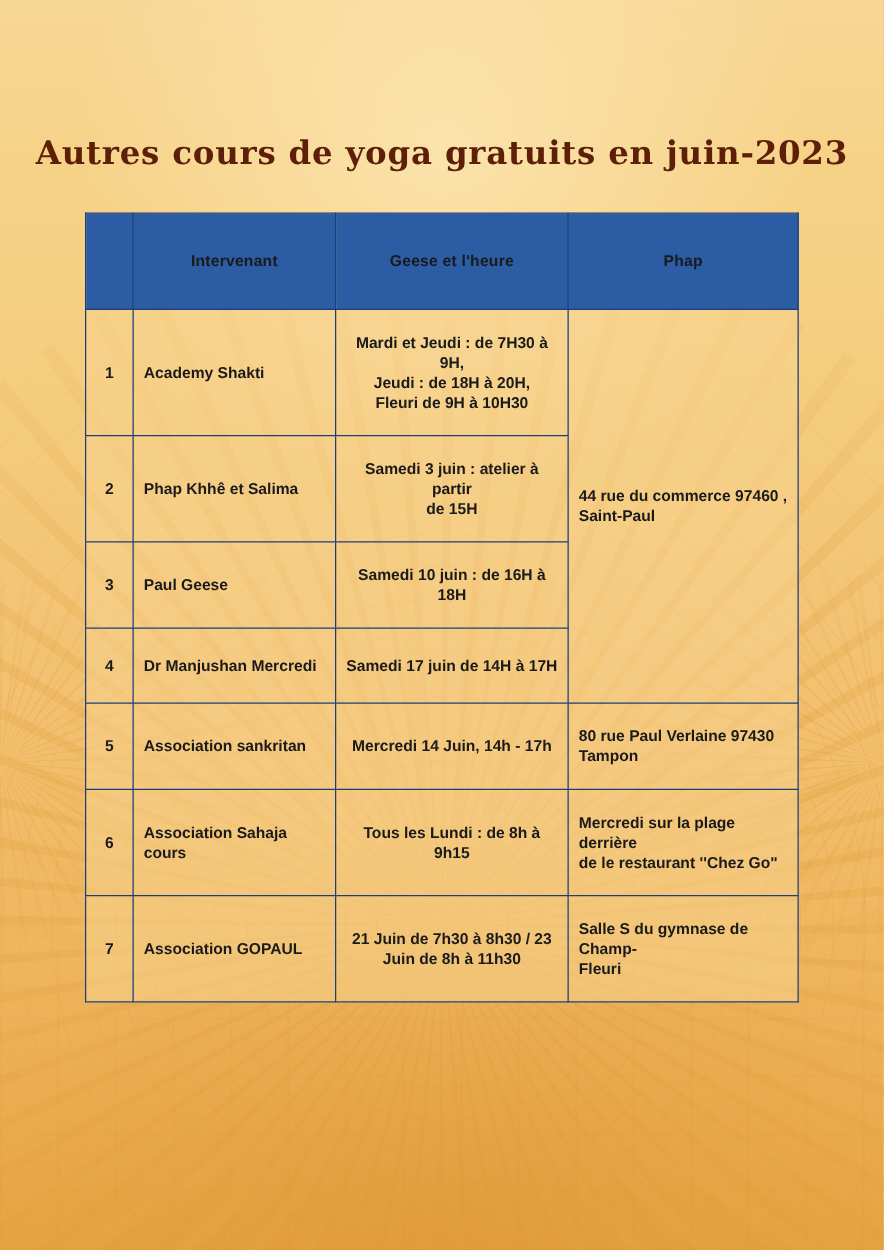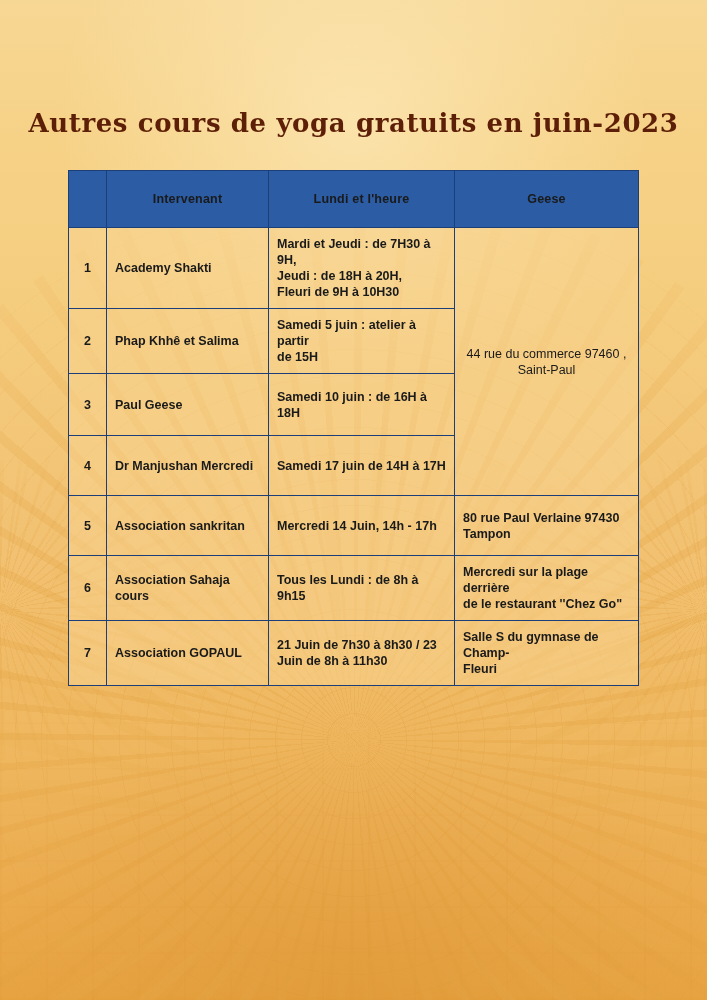--- a/index.html
+++ b/index.html
@@ -136,21 +136,21 @@
     left: 68px;
     width: 570px;
     border-collapse: collapse;
     table-layout: fixed;
     background: rgba(247, 212, 143, 0.55);
   }
   table#schedule-table th,
   table#schedule-table td {
     border: 1px solid #1c3f7a;
     vertical-align: middle;
-    padding: 8px 8px;
+    padding: 18px 8px;
     font-size: 12.5px;
     line-height: 1.28;
     color: #1a1a1a;
   }
   thead th {
     background: #2b5ca4;
     color: #ffffff;
     font-weight: 700;
     font-size: 12.5px;
     text-align: center;
@@ -169,28 +169,28 @@
     font-size: 12.5px;
   }
   td.name {
     font-weight: 700;
     font-size: 12.5px;
     margin-left: 32px;
   }
   td.date {
     font-weight: 700;
     font-size: 12px;
+    text-align: center;
   }
   td.venue {
     font-weight: 700;
     font-size: 12px;
   }
   td.venue-merged {
-    text-align: center;
-    font-weight: 400;
+    font-weight: 700;
     font-size: 12px;
     line-height: 1.5;
   }
   .cellline { display: block; }
 </style>
 </head>
 <body>
 
 <div id="bg-wrap">
   <div class="bg-base"></div>
@@ -209,43 +209,43 @@
     <colgroup>
       <col class="c-num">
       <col class="c-name">
       <col class="c-date">
       <col class="c-venue">
     </colgroup>
     <thead>
       <tr>
         <th></th>
         <th>Intervenant</th>
-        <th>Lundi et l'heure</th>
-        <th>Geese</th>
+        <th>Geese et l'heure</th>
+        <th>Phap</th>
       </tr>
     </thead>
     <tbody id="table-body">
         <tr style="height: 64px;">
           <td class="num">1</td>
           <td class="name">Academy Shakti</td>
           <td class="date">
             <span class="cellline">Mardi et Jeudi : de 7H30 à 9H,</span>
             <span class="cellline">Jeudi : de 18H à 20H,</span>
             <span class="cellline">Fleuri de 9H à 10H30</span>
           </td>
           <td class="venue-merged" rowspan="4">
             <span class="cellline">44 rue du commerce 97460 ,</span>
             <span class="cellline">Saint-Paul</span>
           </td>
         </tr>
         <tr style="height: 62px;">
           <td class="num">2</td>
           <td class="name">Phap Khhê et Salima</td>
           <td class="date">
-            <span class="cellline">Samedi 5 juin : atelier à partir</span>
+            <span class="cellline">Samedi 3 juin : atelier à partir</span>
             <span class="cellline">de 15H</span>
           </td>
         </tr>
         <tr style="height: 62px;">
           <td class="num">3</td>
           <td class="name">Paul Geese</td>
           <td class="date">
             <span class="cellline">Samedi 10 juin : de 16H à 18H</span>
           </td>
         </tr>

